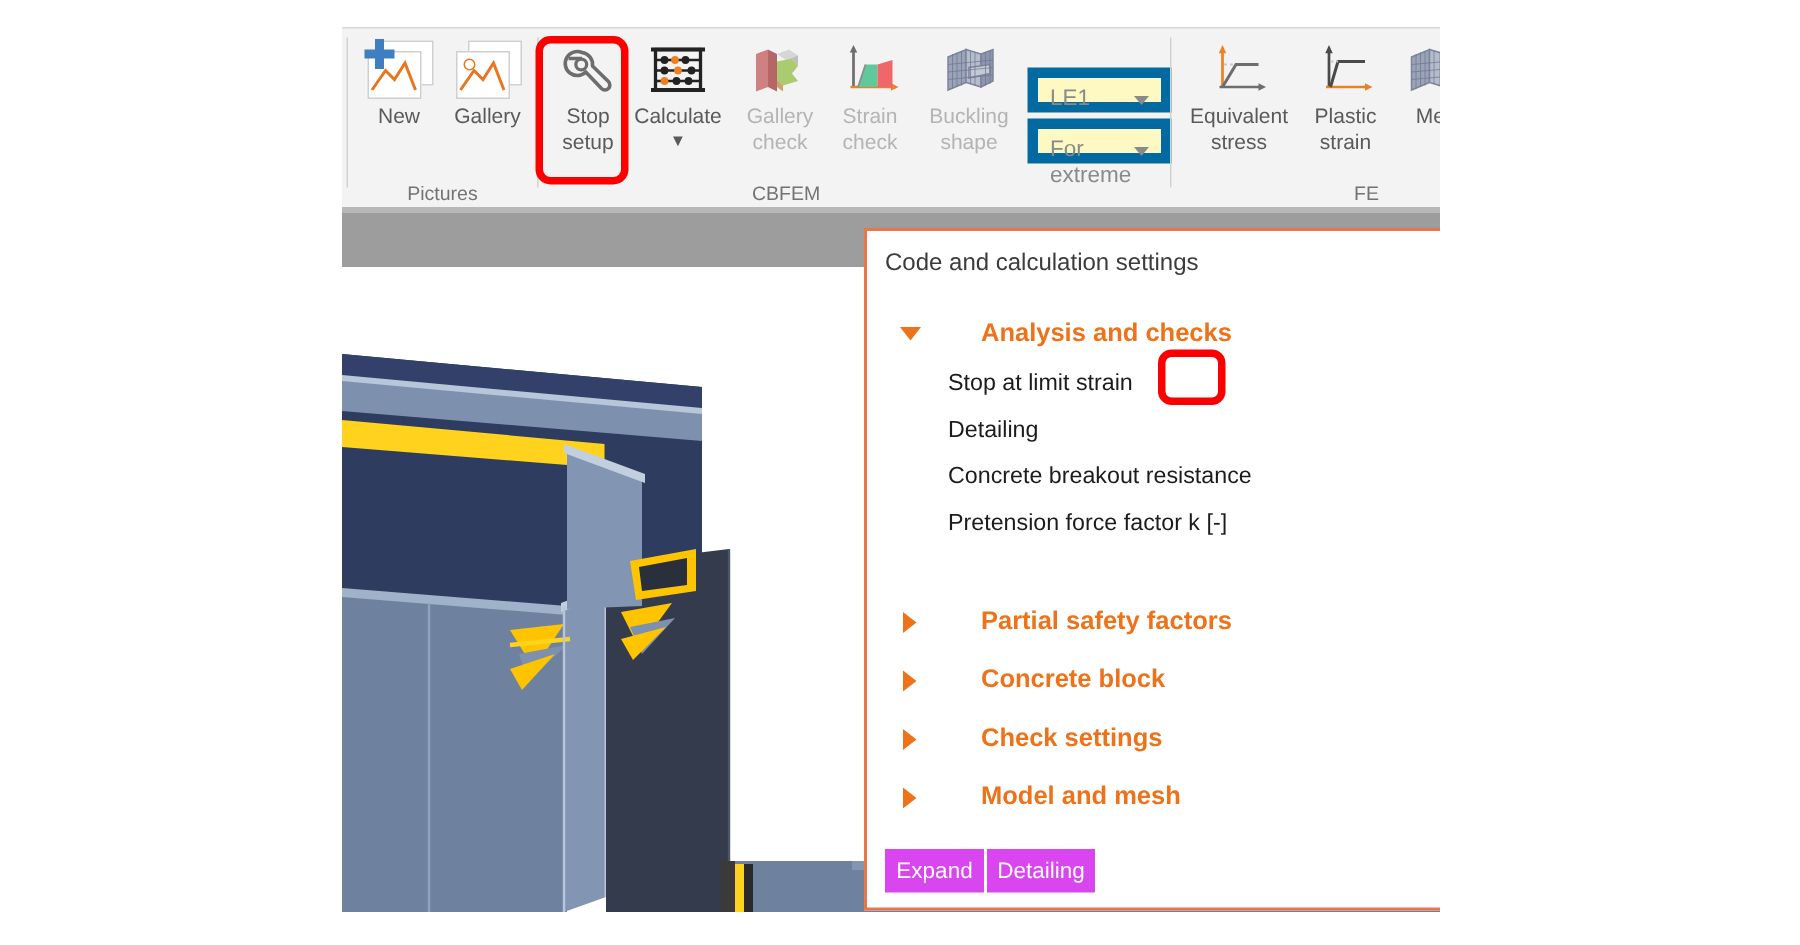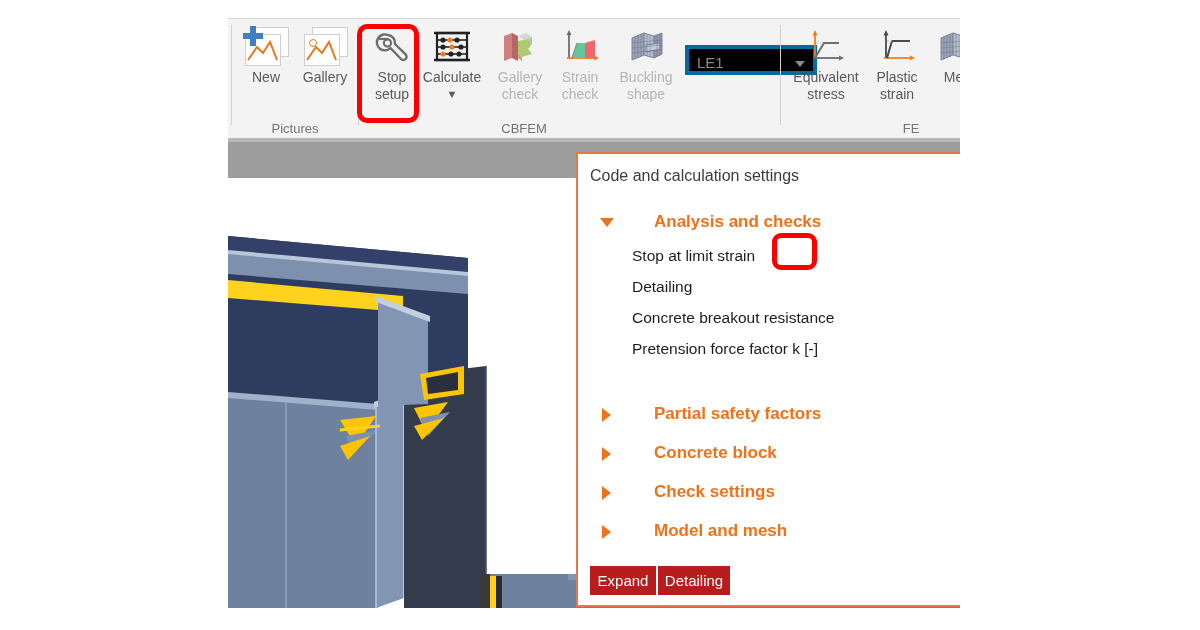--- a/index.html
+++ b/index.html
@@ -70,22 +70,22 @@
   
   .strchk{width:44px;height:40px;}
   
   .bldg{width:44px;height:40px;}
   
   .curve{width:42px;height:40px;}
 
   
   .ddwrap{position:absolute;}
   .dd{
-    position:relative;width:132px;height:30px;background:#000000;
-    border:4px solid #0369a1;box-sizing:border-box;
+    position:relative;width:96px;height:30px;background:#fef9c3;
+    border:7px solid #0369a1;box-sizing:border-box;
   }
   .dd span.t{
     position:absolute;left:8px;top:5px;font-size:15px;color:#8a8a8a;
   }
   .dd .car{
     position:absolute;right:8px;top:12px;width:0;height:0;
     border-left:5px solid transparent;border-right:5px solid transparent;
     border-top:6px solid #8a8a8a;
   }
 
@@ -123,21 +123,21 @@
     border-top:7px solid transparent;border-bottom:7px solid transparent;
     border-left:9px solid #ee7219;
   }
   .sect-label{position:absolute;left:54px;white-space:nowrap;}
 
   .row-label{
     position:absolute;left:54px;font-size:15.5px;color:#1c1c1c;white-space:nowrap;
   }
 
   .dbtn{
-    position:absolute;background:#b91c1c;color:#ffffff;font-size:15px;
+    position:absolute;background:#d946ef;color:#ffffff;font-size:15px;
     text-align:center;cursor:default;
   }
   .dbtn span{display:block;}
 
   
   .redbox{
     position:absolute;border:5px solid #fb0000;box-sizing:border-box;
     border-radius:10px;pointer-events:none;
   }
 </style>
@@ -277,20 +277,24 @@
           </div>
           <span class="lbl">Buckling</span>
           <span class="lbl">shape</span>
         </div>
 
         <div class="ddwrap" style="left:326px;top:26px;">
           <div class="dd">
             <span class="t">LE1</span>
             <div class="car"></div>
           </div>
+          <div class="dd" style="margin-top:4px;">
+            <span class="t">For extreme</span>
+            <div class="car"></div>
+          </div>
         </div>
 
         <div class="group-title" style="left:0;width:330px;">CBFEM</div>
       </div>
 
       <div class="rib-sep" style="left:552px;"></div>
 
       <div class="group" style="left:553px;width:179px;">
 
         <div class="btn" style="left:4px;width:82px;">

